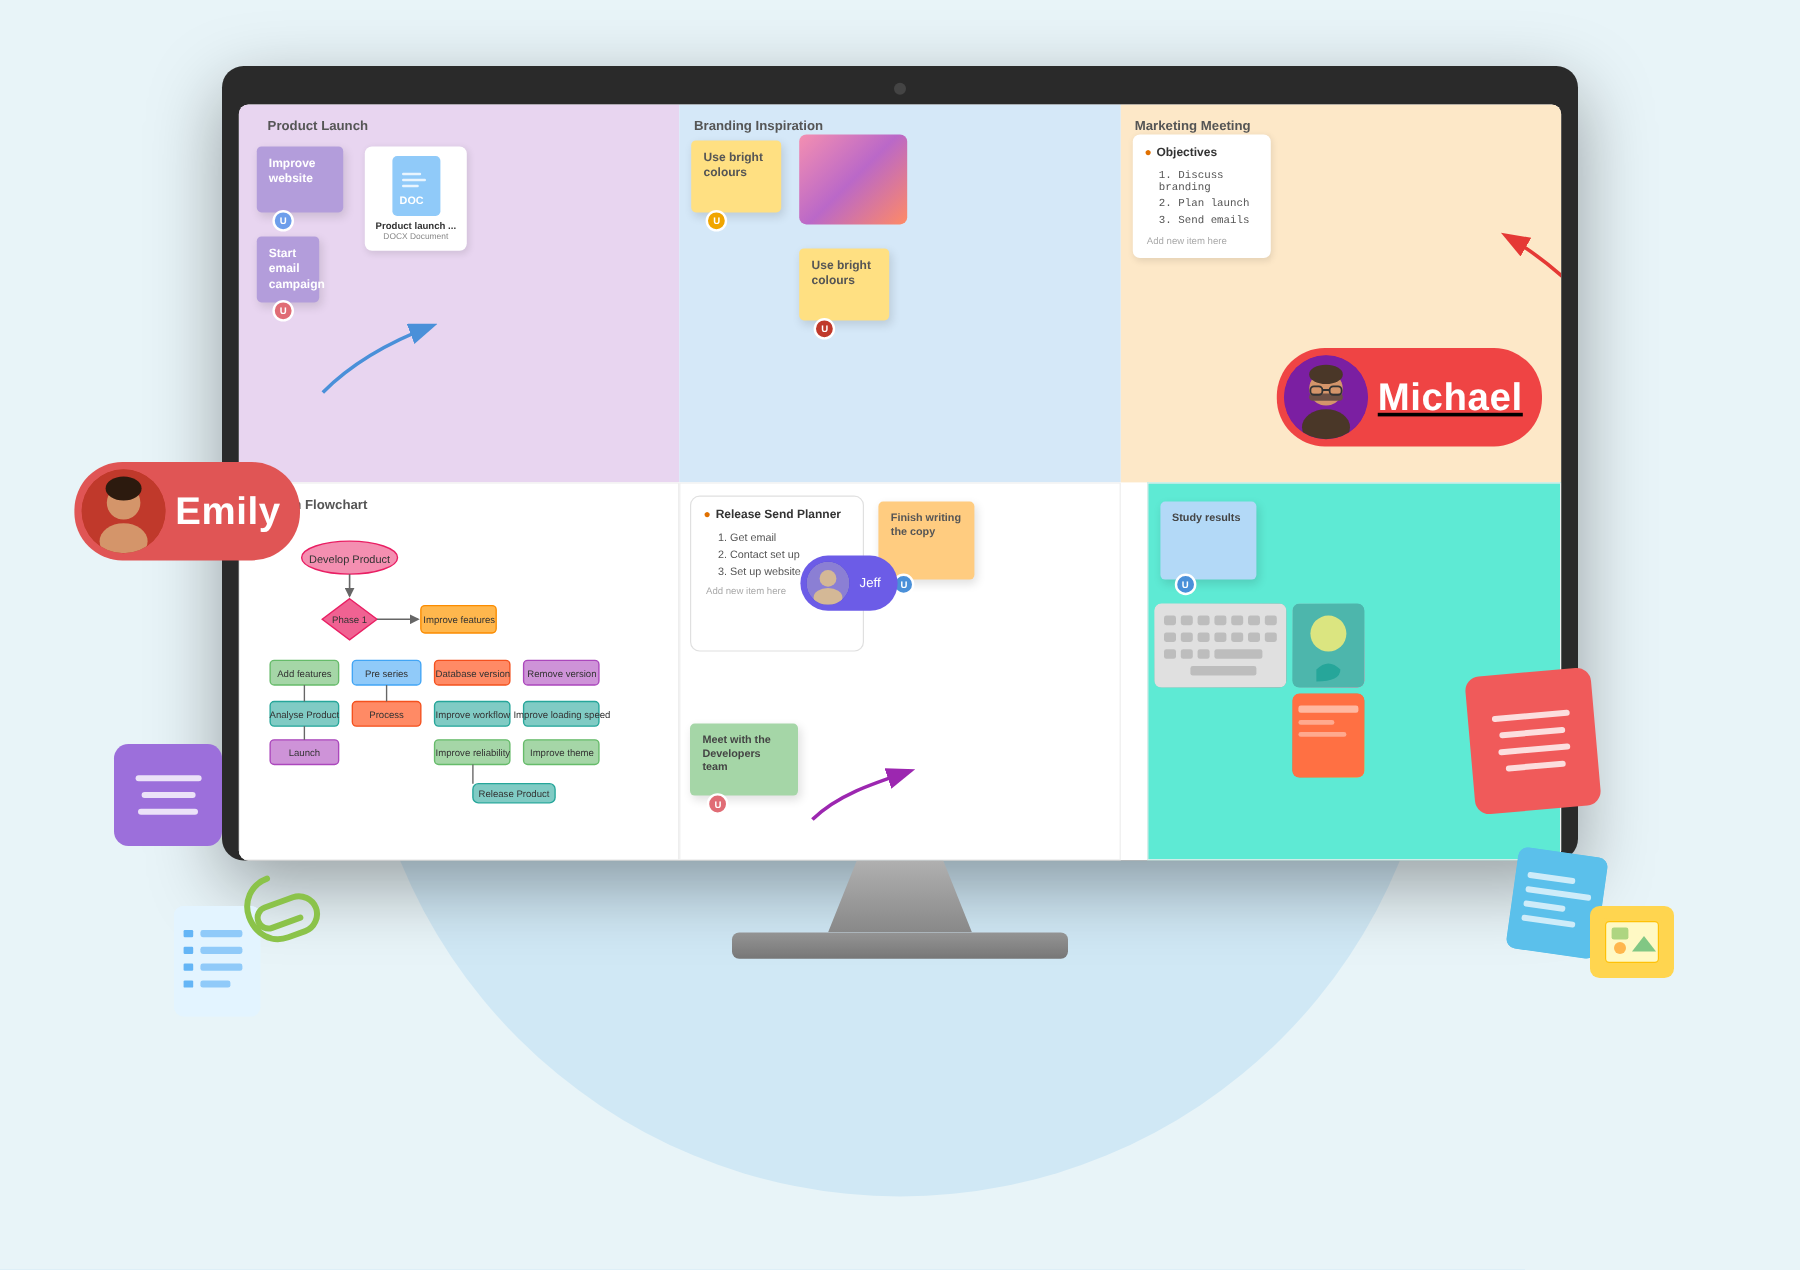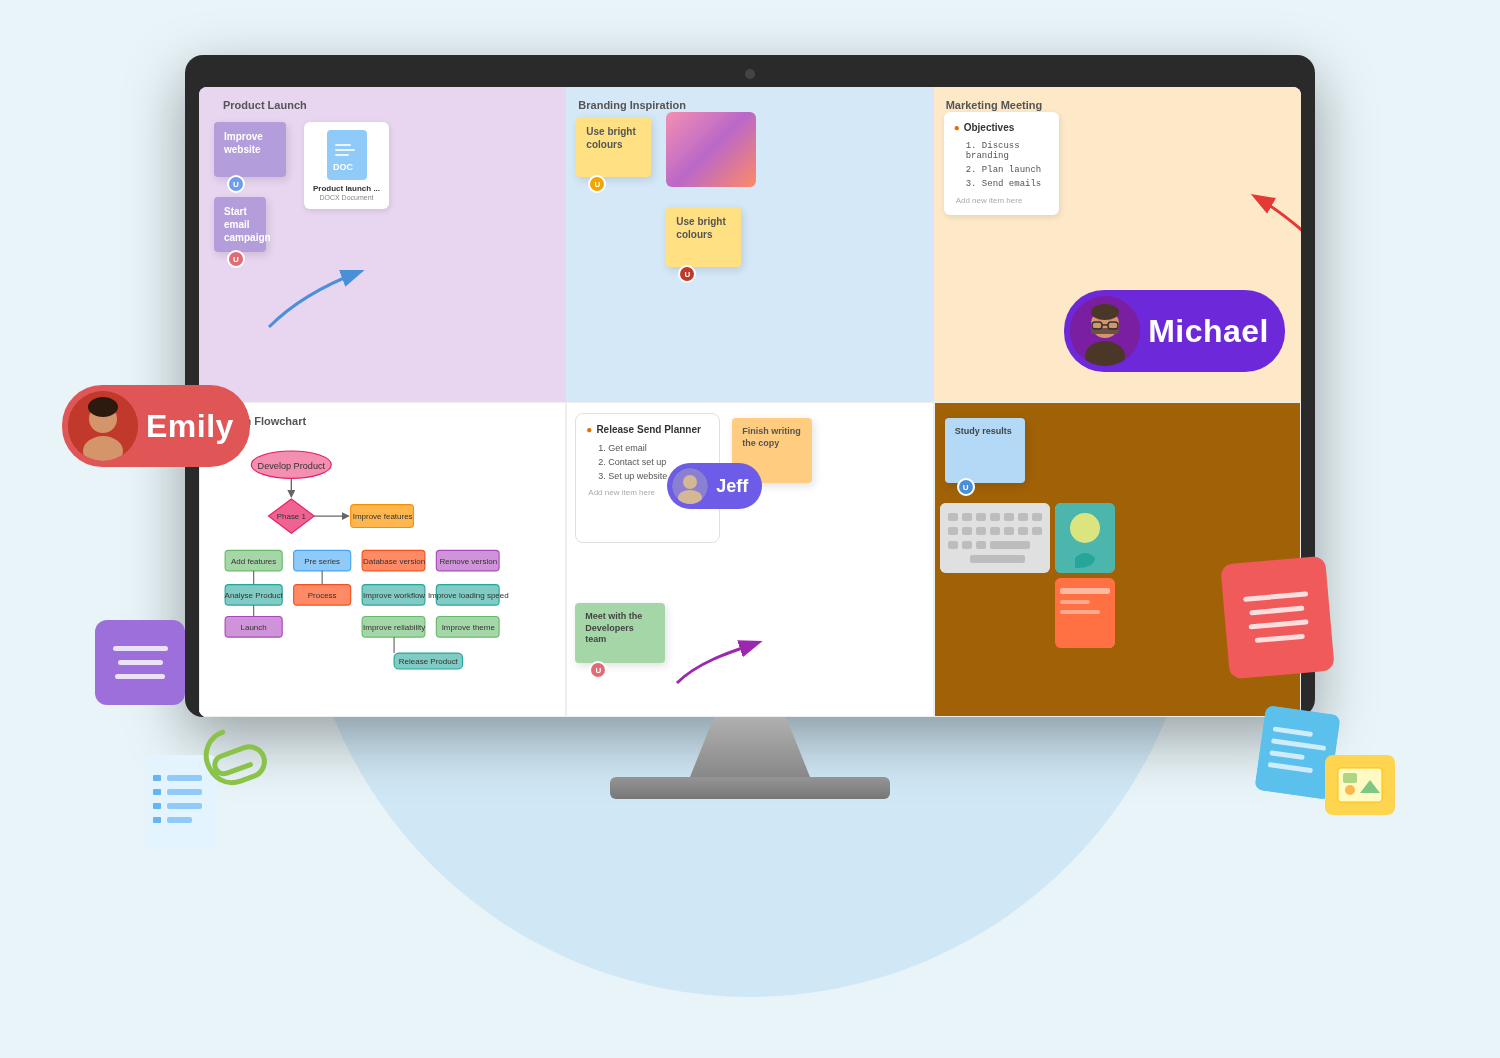--- a/index.html
+++ b/index.html
@@ -114,25 +114,26 @@
     }
 
     
     .release-week {
       background: #fff;
       border: 1px solid #eee;
     }
 
     
     .study-results-area {
-      background: #a16207;
+      background: #5eead4;
       border: 1px solid #eee;
       display: flex;
       flex-direction: column;
       gap: 6px;
+      margin-left: 22px;
     }
 
     
     .sticky {
       border-radius: 4px;
       padding: 8px 10px;
       font-size: 10px;
       font-weight: 600;
       line-height: 1.3;
       position: absolute;
@@ -606,21 +607,21 @@
         </div>
 
         <div style="position:absolute; top:60px; left:100px; background:#6c5ce7; border-radius:30px; padding:5px 14px 5px 5px; display:flex; align-items:center; gap:8px; z-index:15;">
           <div style="width:36px; height:36px; border-radius:50%; background:#5a4fd6; overflow:hidden; display:flex; align-items:center; justify-content:center;">
             <svg width="36" height="36" viewBox="0 0 36 36">
               <circle cx="18" cy="18" r="18" fill="#8b7fd4"></circle>
               <circle cx="18" cy="14" r="7" fill="#d4b896"></circle>
               <ellipse cx="18" cy="30" rx="12" ry="8" fill="#d4b896"></ellipse>
             </svg>
           </div>
-          <span style="color:#fff; font-size:18px; font-weight:700;">Jeff</span>
+          <span style="color:#fff; font-size:11px; font-weight:400;">Jeff</span>
         </div>
 
         <div class="sticky sticky-orange-light" style="top:15px; left:165px; width:80px; min-height:65px; font-size:9px;">
           <span>Finish writing the copy</span>
         </div>
 
         <div class="avatar" style="top:75px; left:177px; background:#4a90d9; width:18px; height:18px; font-size:8px;">U</div>
 
         <div class="sticky sticky-green" style="top:200px; left:8px; width:90px; min-height:60px; font-size:9px;">
           <span>Meet with the Developers team</span>
@@ -708,21 +709,21 @@
       <circle cx="35" cy="28" r="14" fill="#d4956a"></circle>
 
       <ellipse cx="35" cy="16" rx="15" ry="10" fill="#2c1a0e"></ellipse>
 
       <ellipse cx="35" cy="60" rx="20" ry="15" fill="#d4956a"></ellipse>
     </svg>
   </div>
   <span class="user-badge-name">Emily</span>
 </div>
 
-<div class="user-badge" style="top:290px; right:215px; background:#6d28d9;">
+<div class="user-badge" style="top:290px; right:215px; background:#ef4444;text-decoration:underline;">
   <div class="user-badge-avatar" style="background:#7b1fa2; width:70px; height:70px;">
     <svg width="70" height="70" viewBox="0 0 70 70">
       <circle cx="35" cy="35" r="35" fill="#7b1fa2"></circle>
 
       <circle cx="35" cy="28" r="14" fill="#d4956a"></circle>
 
       <ellipse cx="35" cy="16" rx="14" ry="8" fill="#4a3728"></ellipse>
       <rect x="21" y="32" width="28" height="6" rx="3" fill="#6d5044"></rect>
 
       <rect x="22" y="26" width="10" height="7" rx="3" fill="none" stroke="#333" stroke-width="1.5"></rect>

